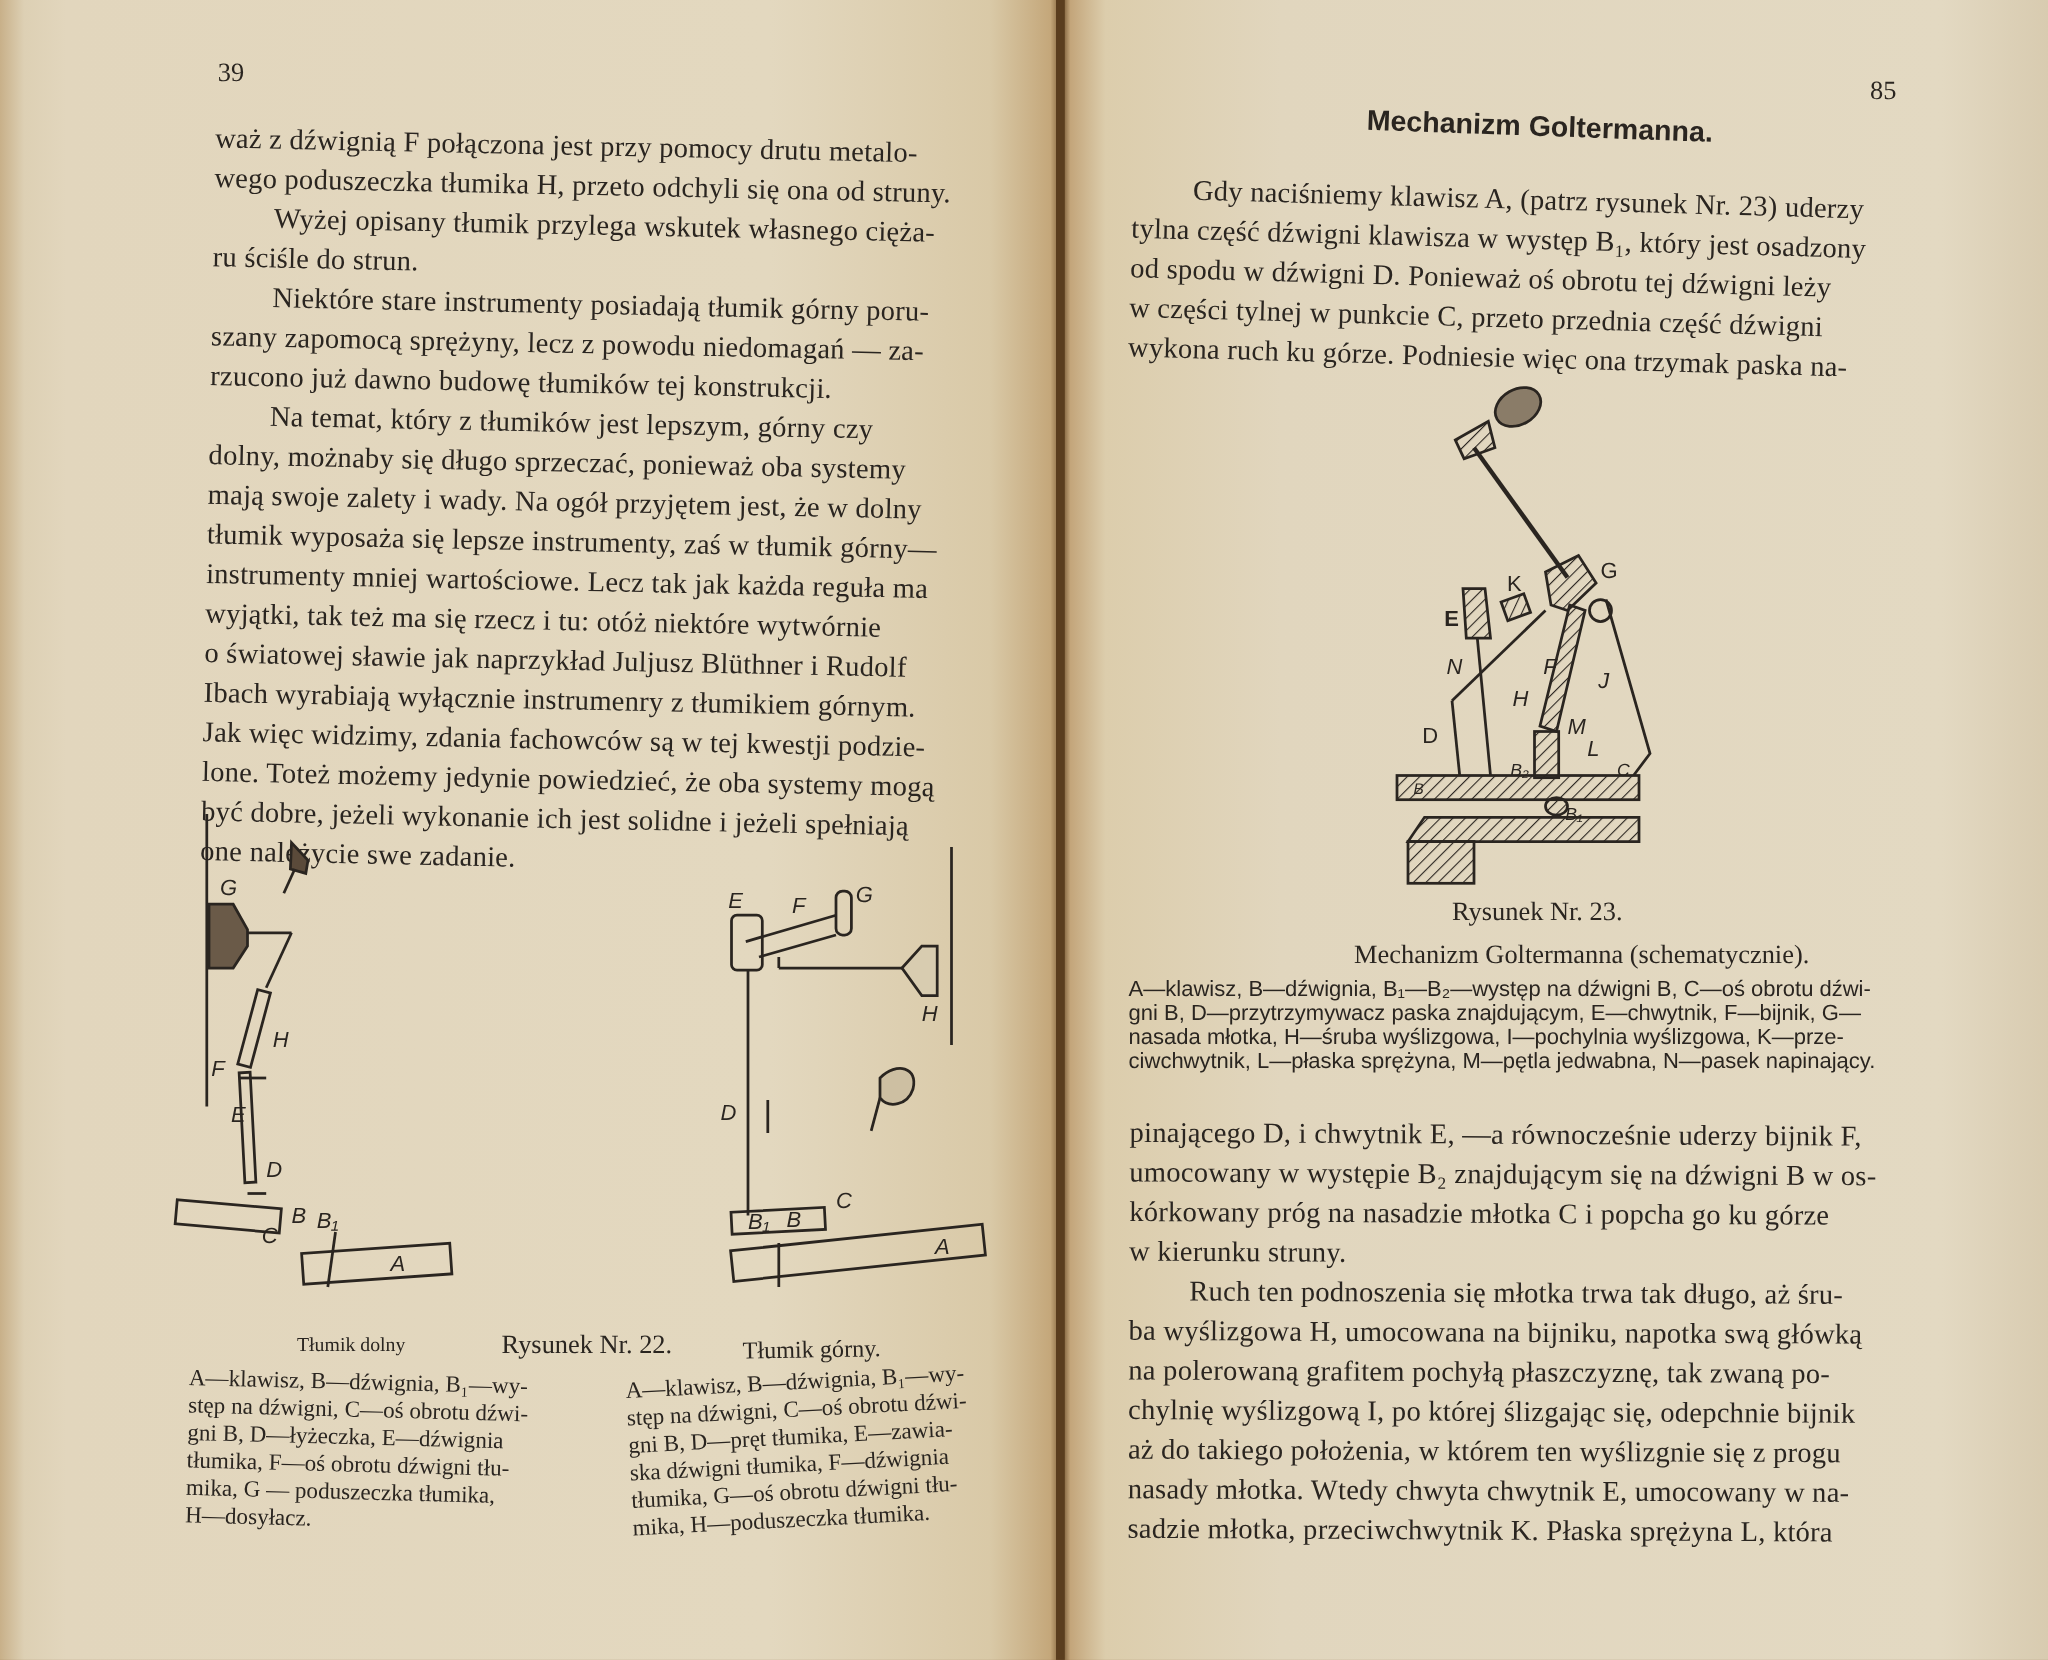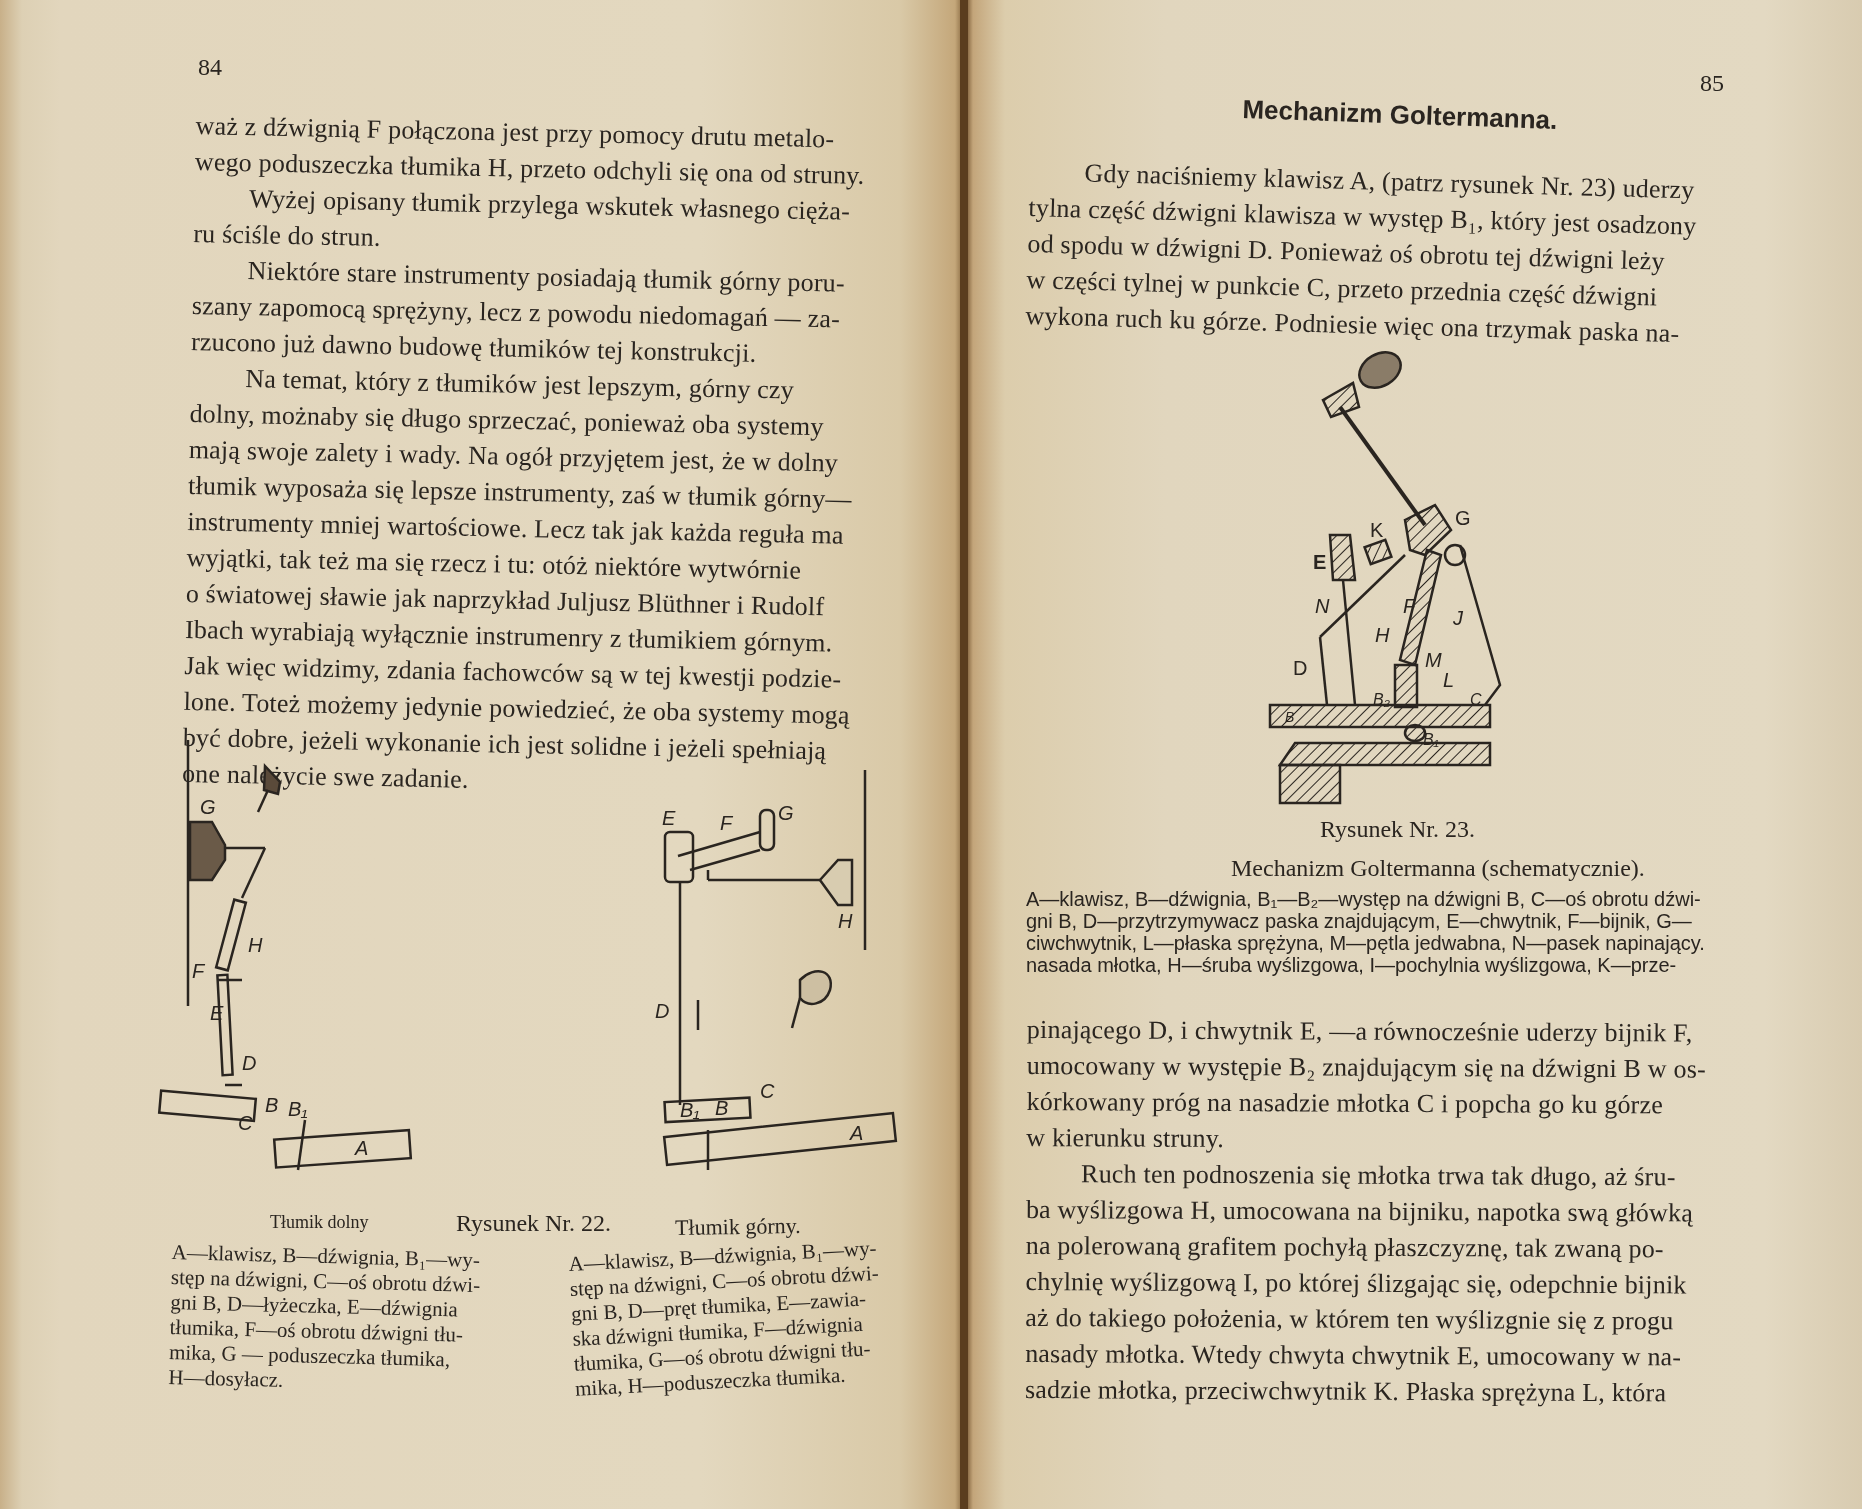--- a/index.html
+++ b/index.html
@@ -21,21 +21,21 @@
   svg.fig text { font-family:"Liberation Sans", sans-serif; font-style:italic; font-size:20px; fill:#2a2520; }
 </style>
 </head>
 <body>
 
 <div class="spread">
   <div class="page page-left"></div>
   <div class="page page-right"></div>
   <div class="gutter"></div>
 
-  <div class="pnum" style="left:198px; top:54px;">84</div>
+  <div class="pnum" style="left:198px; top:54px;">39</div>
 
   <div class="txt" id="left-text" style="left:196px; top:108px; transform:rotate(1.2deg); transform-origin:left top;">
       <span class="line">waż z dźwignią F połączona jest przy  pomocy drutu metalo-</span>
       <span class="line">wego poduszeczka tłumika H, przeto odchyli się ona od struny.</span>
       <span class="line indent">Wyżej opisany tłumik przylega wskutek własnego cięża-</span>
       <span class="line">ru ściśle do strun.</span>
       <span class="line indent">Niektóre stare instrumenty posiadają tłumik górny poru-</span>
       <span class="line">szany zapomocą sprężyny,  lecz z powodu  niedomagań — za-</span>
       <span class="line">rzucono już dawno budowę tłumików tej konstrukcji.</span>
       <span class="line indent">Na temat, który z tłumików jest lepszym, górny czy</span>
@@ -180,22 +180,22 @@
     <text x="215" y="360" style="font-size:16px">C</text>
     <text x="30" y="377" style="font-size:14px">B</text>
     <text x="168" y="400" style="font-size:16px">B₁</text>
   </svg>
 
   <div class="caption-center" style="left:1320px; top:816px;">Rysunek Nr. 23.</div>
   <div class="caption-center" style="left:1183px; top:855px;margin-left:48px;">Mechanizm Goltermanna (schematycznie).</div>
   <div class="legend legend-s" id="fig23-legend" style="left:1026px; top:888px;">
       <span class="line">A—klawisz, B—dźwignia, B₁—B₂—występ na dźwigni B, C—oś obrotu dźwi-</span>
       <span class="line">gni B, D—przytrzymywacz paska znajdującym, E—chwytnik, F—bijnik, G—</span>
+      <span class="line">nasada młotka, H—śruba wyślizgowa,  I—pochylnia wyślizgowa, K—prze-</span>
       <span class="line">ciwchwytnik, L—płaska sprężyna, M—pętla jedwabna, N—pasek napinający.</span>
-      <span class="line">nasada młotka, H—śruba wyślizgowa,  I—pochylnia wyślizgowa, K—prze-</span>
     </div>
 
   <div class="txt" id="right-cont" style="left:1027px; top:1012px; line-height:36px; transform:rotate(0.3deg); transform-origin:left top;">
       <span class="line">pinającego D, i chwytnik E, —a równocześnie uderzy bijnik F,</span>
       <span class="line">umocowany w występie B₂ znajdującym się na dźwigni B w os-</span>
       <span class="line">kórkowany próg  na nasadzie młotka C i popcha go ku górze</span>
       <span class="line">w kierunku struny.</span>
       <span class="line indent">Ruch ten podnoszenia się młotka trwa tak długo, aż śru-</span>
       <span class="line">ba wyślizgowa H, umocowana na bijniku, napotka swą główką</span>
       <span class="line">na polerowaną grafitem pochyłą płaszczyznę, tak zwaną po-</span>

